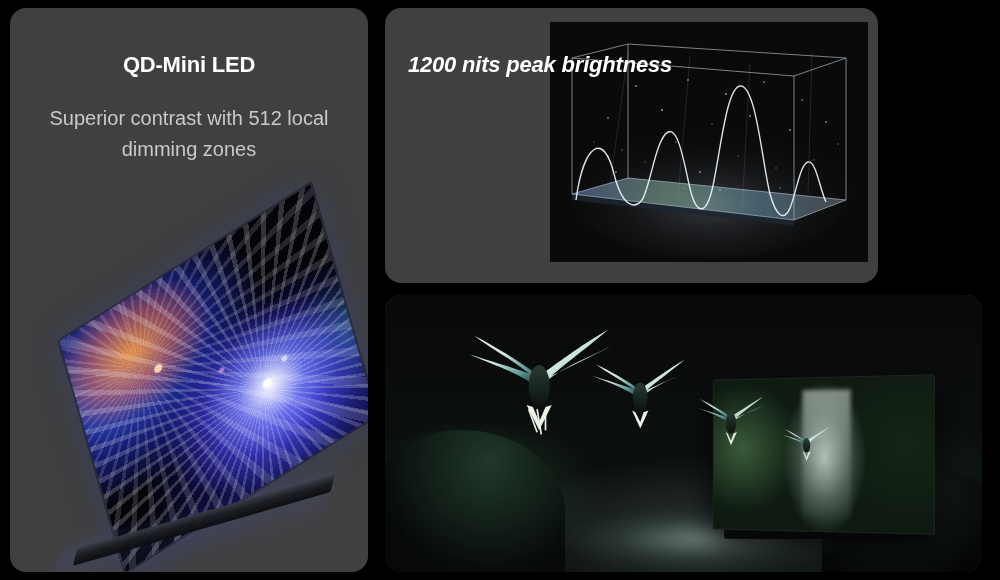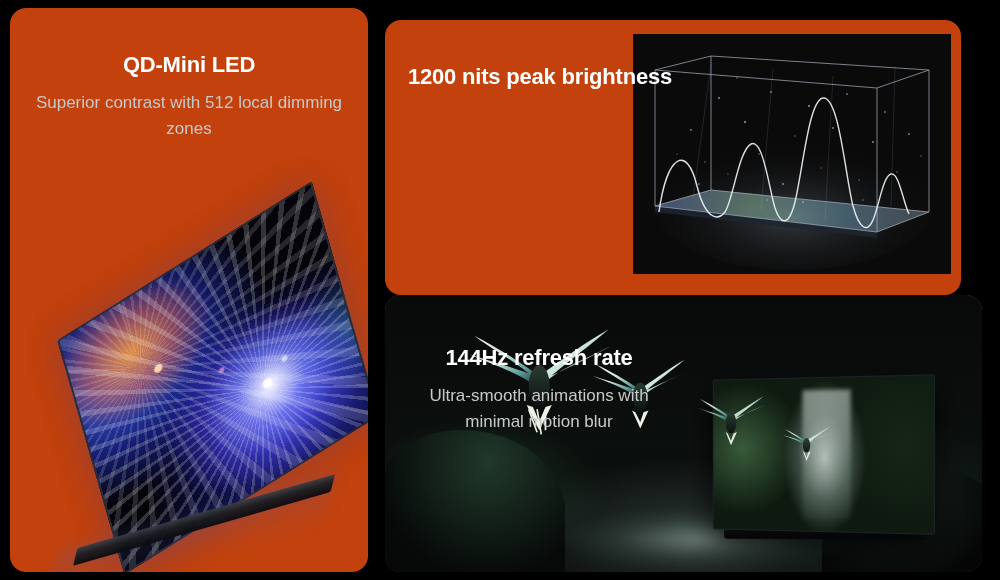--- a/index.html
+++ b/index.html
@@ -16,21 +16,21 @@
   .feature-grid {
     position: relative;
     width: 1000px;
     height: 580px;
     background: #000000;
   }
 
   
   .card {
     position: absolute;
-    background: #c2410c;
+    background: #404040;
     border-radius: 16px;
     overflow: hidden;
   }
 
   .card-copy {
     position: absolute;
     z-index: 6;
     text-align: center;
     pointer-events: none;
   }
@@ -38,24 +38,24 @@
   .card-title {
     color: #ffffff;
     font-size: 22px;
     font-weight: bold;
     line-height: 1.32;
     letter-spacing: -0.2px;
   }
 
   .card-subtitle {
     color: #c9c9c9;
-    font-size: 17px;
+    font-size: 20px;
     font-weight: normal;
     line-height: 1.55;
-    margin-top: 11px;
+    margin-top: 24px;
   }
 
   
   #card-qd-mini-led {
     left: 10px; top: 8px; width: 358px; height: 564px;
   }
   #card-qd-mini-led .card-copy { left: 24px; top: 42px; width: 310px; }
 
   .tv-stage {
     position: absolute;
@@ -132,21 +132,21 @@
     left: 36px; bottom: 6px;
     width: 290px; height: 52px;
     background: linear-gradient(180deg, rgba(80,90,180,0.22) 0%, rgba(0,0,0,0) 100%);
     transform: rotate(-16deg) skewX(-30deg);
     filter: blur(7px);
     z-index: 2;
   }
 
   
   #card-peak-brightness {
-    left: 385px; top: 20px; width: 576px; height: 275px;
+    left: 385px; top: 8px; width: 493px; height: 275px; font-style: italic;
   }
   #card-peak-brightness .card-copy { left: 20px; top: 42px; width: 270px; }
 
   .lightbox-stage {
     position: absolute;
     right: 10px; top: 14px;
     width: 318px; height: 240px;
   }
   .lightbox-svg { width: 100%; height: 100%; display: block; }
 
@@ -398,19 +398,15 @@
           <path d="M0,16 C-10,8 -27,2 -43,-4 C-30,0 -14,4 -4,8
                    C-14,0 -29,-8 -40,-16 C-25,-9 -11,-1 -2,5 Z" fill="url(#wingGrad)"></path>
           <path d="M6,14 C16,4 34,-2 50,-8 C38,-2 22,3 10,9
                    C22,-1 36,-10 47,-19 C33,-11 16,-1 6,5 Z" fill="url(#wingGrad)"></path>
           <ellipse cx="3" cy="16" rx="7" ry="14" fill="url(#bodyGrad)"></ellipse>
           <path d="M-4,28 L3,46 L11,28 L6,30 L3,40 L-1,30 Z" fill="#e6ebe0"></path>
         </g>
       </svg>
     </div>
 
-    <div class="card-copy">
-      <div class="card-title">144Hz refresh rate</div>
-      <div class="card-subtitle">Ultra-smooth animations with minimal motion blur</div>
-    </div>
   </div>
 
 </div>
 
 </body></html>

